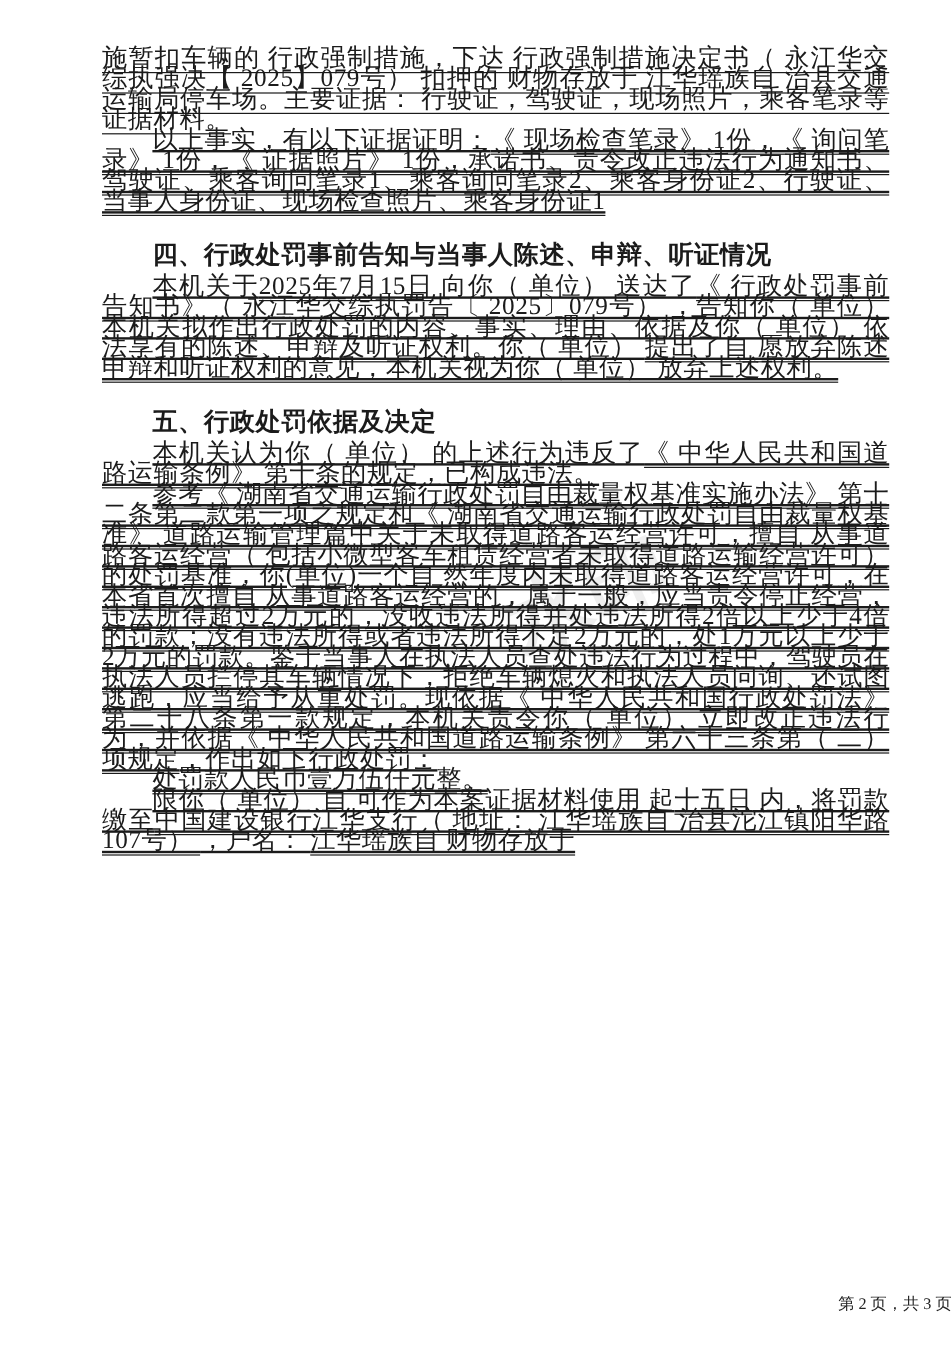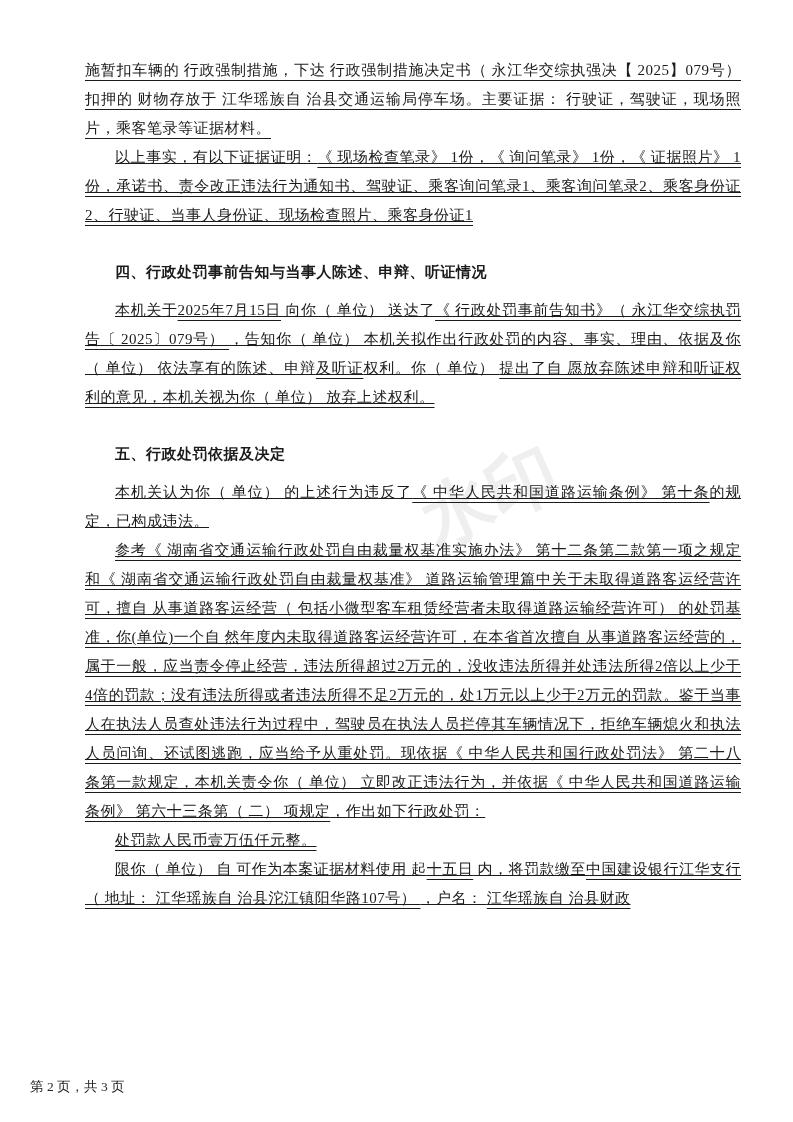--- a/index.html
+++ b/index.html
@@ -11,25 +11,25 @@
     position: relative;
     width: 793px;
     height: 1122px;
     background: #ffffff;
     overflow: hidden;
     font-family: "Liberation Serif", "DejaVu Serif", serif;
     color: #1b1b1b;
   }
   .doc-body {
     position: absolute;
-    top: 56px;
+    top: 40px;
     left: 85px;
     width: 656px;
-    font-size: 15px;
-    line-height: 29px;
+    font-size: 21px;
+    line-height: 17px;
     text-align: justify;
     letter-spacing: 0.5px;
   }
   .doc-body p {
     margin: 0;
   }
   .doc-body p.indent {
     text-indent: 2em;
     text-decoration: underline;
   }
@@ -42,24 +42,23 @@
   .u {
     text-decoration: underline;
     text-underline-offset: 5px;
     text-decoration-thickness: 1px;
   }
   .footer {
     position: absolute;
     left: 0;
     right: 0;
     bottom: 26px;
-    text-align: left;
+    text-align: right;
     font-size: 13.5px;
     color: #222222;
-    margin-left: 30px;
   }
   .watermark {
     position: absolute;
     top: 450px;
     left: 420px;
     font-size: 70px;
     font-weight: bold;
     color: rgba(130, 130, 130, 0.13);
     transform: rotate(-24deg);
     pointer-events: none;
@@ -73,16 +72,16 @@
   <div class="watermark">水印</div>
   <div class="doc-body">
       <p class=""><span class="u">施暂扣车辆的 行政强制措施，下达 行政强制措施决定书（ 永江华交综执强决【 2025】079号） 扣押的 财物存放于 江华瑶族自 治县交通运输局停车场。主要证据： 行驶证，驾驶证，现场照片，乘客笔录等证据材料。</span></p>
       <p class=" indent"><span>以上事实，有以下证据证明：</span><span class="u">《 现场检查笔录》 1份，《 询问笔录》 1份，《 证据照片》 1份，承诺书、责令改正违法行为通知书、驾驶证、乘客询问笔录1、乘客询问笔录2、乘客身份证2、行驶证、当事人身份证、现场检查照片、乘客身份证1</span></p>
       <p class="heading"><span>四、行政处罚事前告知与当事人陈述、申辩、听证情况</span></p>
       <p class=" indent"><span>本机关于</span><span class="u">2025年7月15日</span><span> 向你（ 单位） 送达了</span><span class="u">《 行政处罚事前告知书》（ 永江华交综执罚告〔 2025〕079号） </span><span>，告知你（ 单位） 本机关拟作出行政处罚的内容、事实、理由、依据及你（ 单位） 依法享有的陈述、申辩</span><span class="u">及听证</span><span>权利。你（ 单位） </span><span class="u">提出了自 愿放弃陈述申辩和听证权利的意见，本机关视为你（ 单位） 放弃上述权利。</span></p>
       <p class="heading"><span>五、行政处罚依据及决定</span></p>
       <p class=" indent"><span>本机关认为你（ 单位） 的上述行为违反了</span><span class="u">《 中华人民共和国道路运输条例》 第十条</span><span>的规定，已构成违法。</span></p>
       <p class=" indent"><span class="u">参考《 湖南省交通运输行政处罚自由裁量权基准实施办法》 第十二条第二款第一项之规定和《 湖南省交通运输行政处罚自由裁量权基准》 道路运输管理篇中关于未取得道路客运经营许可，擅自 从事道路客运经营（ 包括小微型客车租赁经营者未取得道路运输经营许可） 的处罚基准，你(单位)一个自 然年度内未取得道路客运经营许可，在本省首次擅自 从事道路客运经营的，属于一般，应当责令停止经营，违法所得超过2万元的，没收违法所得并处违法所得2倍以上少于4倍的罚款；没有违法所得或者违法所得不足2万元的，处1万元以上少于2万元的罚款。鉴于当事人在执法人员查处违法行为过程中，驾驶员在执法人员拦停其车辆情况下，拒绝车辆熄火和执法人员问询、还试图逃跑，应当给予从重处罚。现依据《 中华人民共和国行政处罚法》 第二十八条第一款规定，本机关责令你（ 单位） 立即改正违法行为，并依据《 中华人民共和国道路运输条例》 第六十三条第（ 二） 项规定</span><span>，作出如下行政处罚：</span></p>
       <p class=" indent"><span class="u">处罚款人民币壹万伍仟元整。</span></p>
-      <p class=" indent"><span>限你（ 单位） 自 可作为本案证据材料使用 起</span><span class="u">十五日</span><span> 内，将罚款缴至</span><span class="u">中国建设银行江华支行（ 地址： 江华瑶族自 治县沱江镇阳华路107号） </span><span>，户名： </span><span class="u">江华瑶族自 治县财政</span></p>
+      <p class=" indent"><span>限你（ 单位） 自 可作为本案证据材料使用 起</span><span class="u">十五日</span><span> 内，将罚款缴至</span><span class="u">中国建设银行江华支行（ 地址： 江华瑶族自 治县沱江镇阳华路107号） </span><span>，户名： </span><span class="u">江华瑶族自 财物存放于</span></p>
     </div>
   <div class="footer">第 2 页，共 3 页</div>
 </div>
 
 </body></html>

